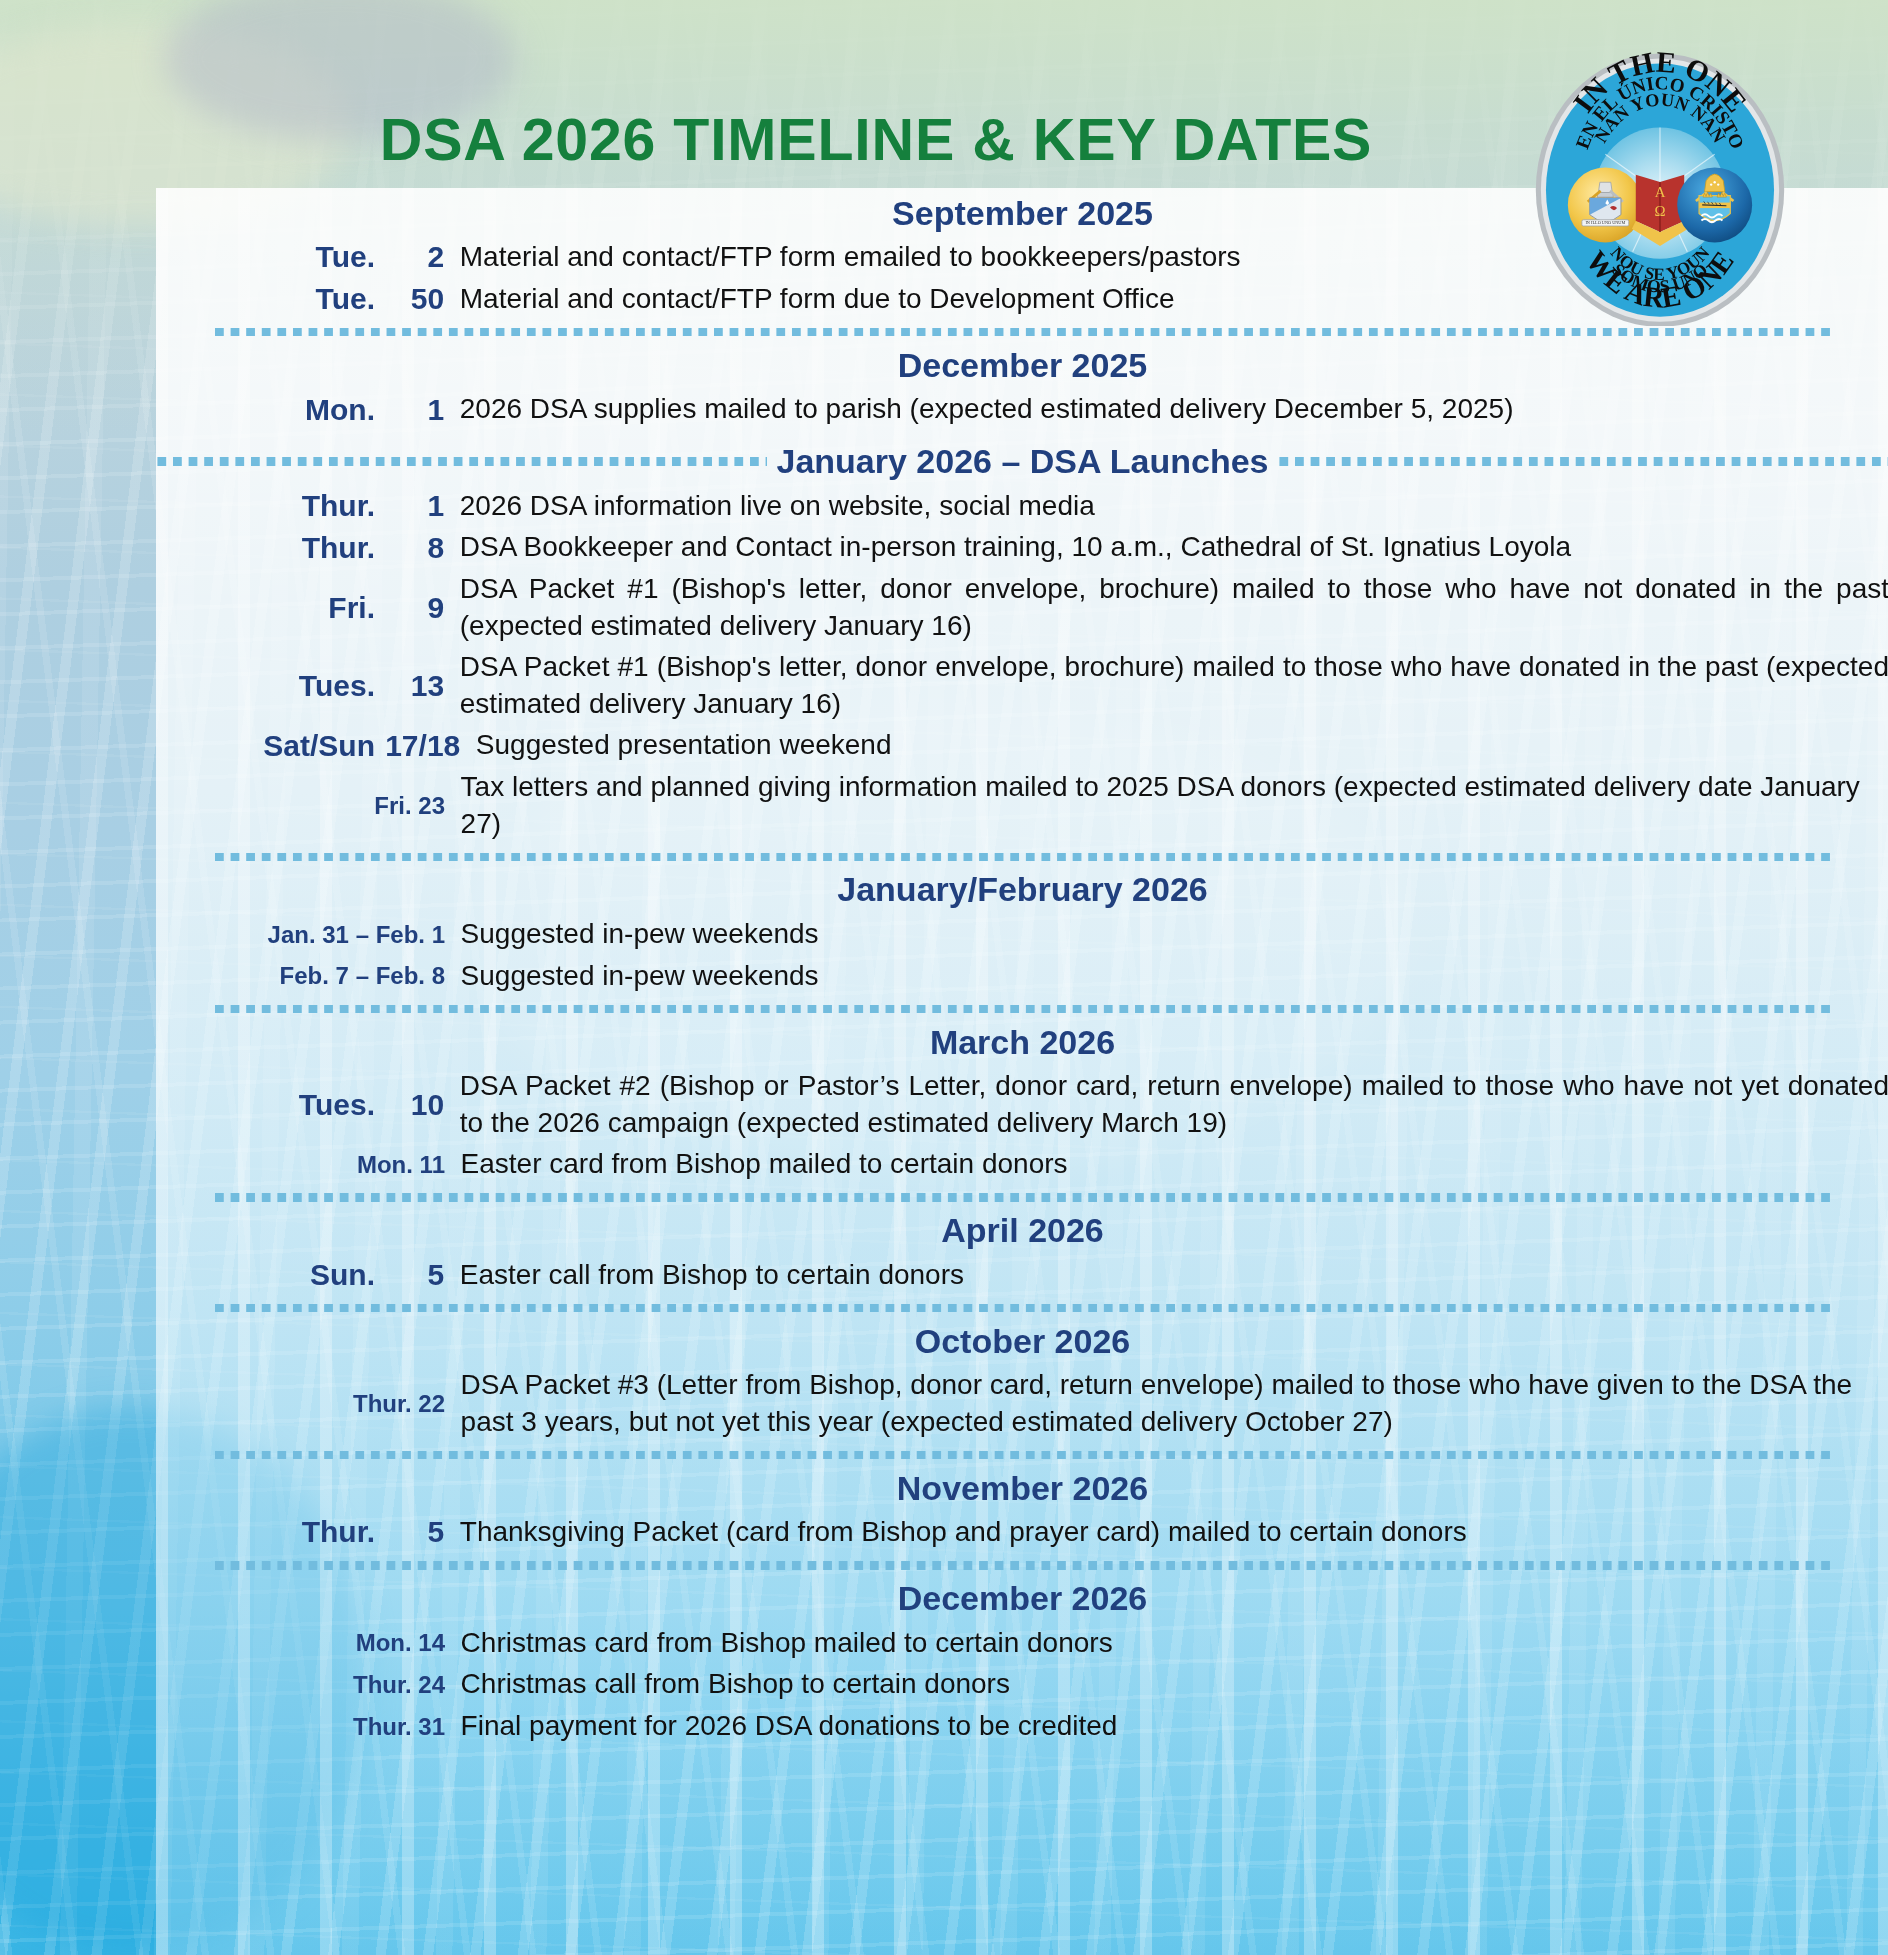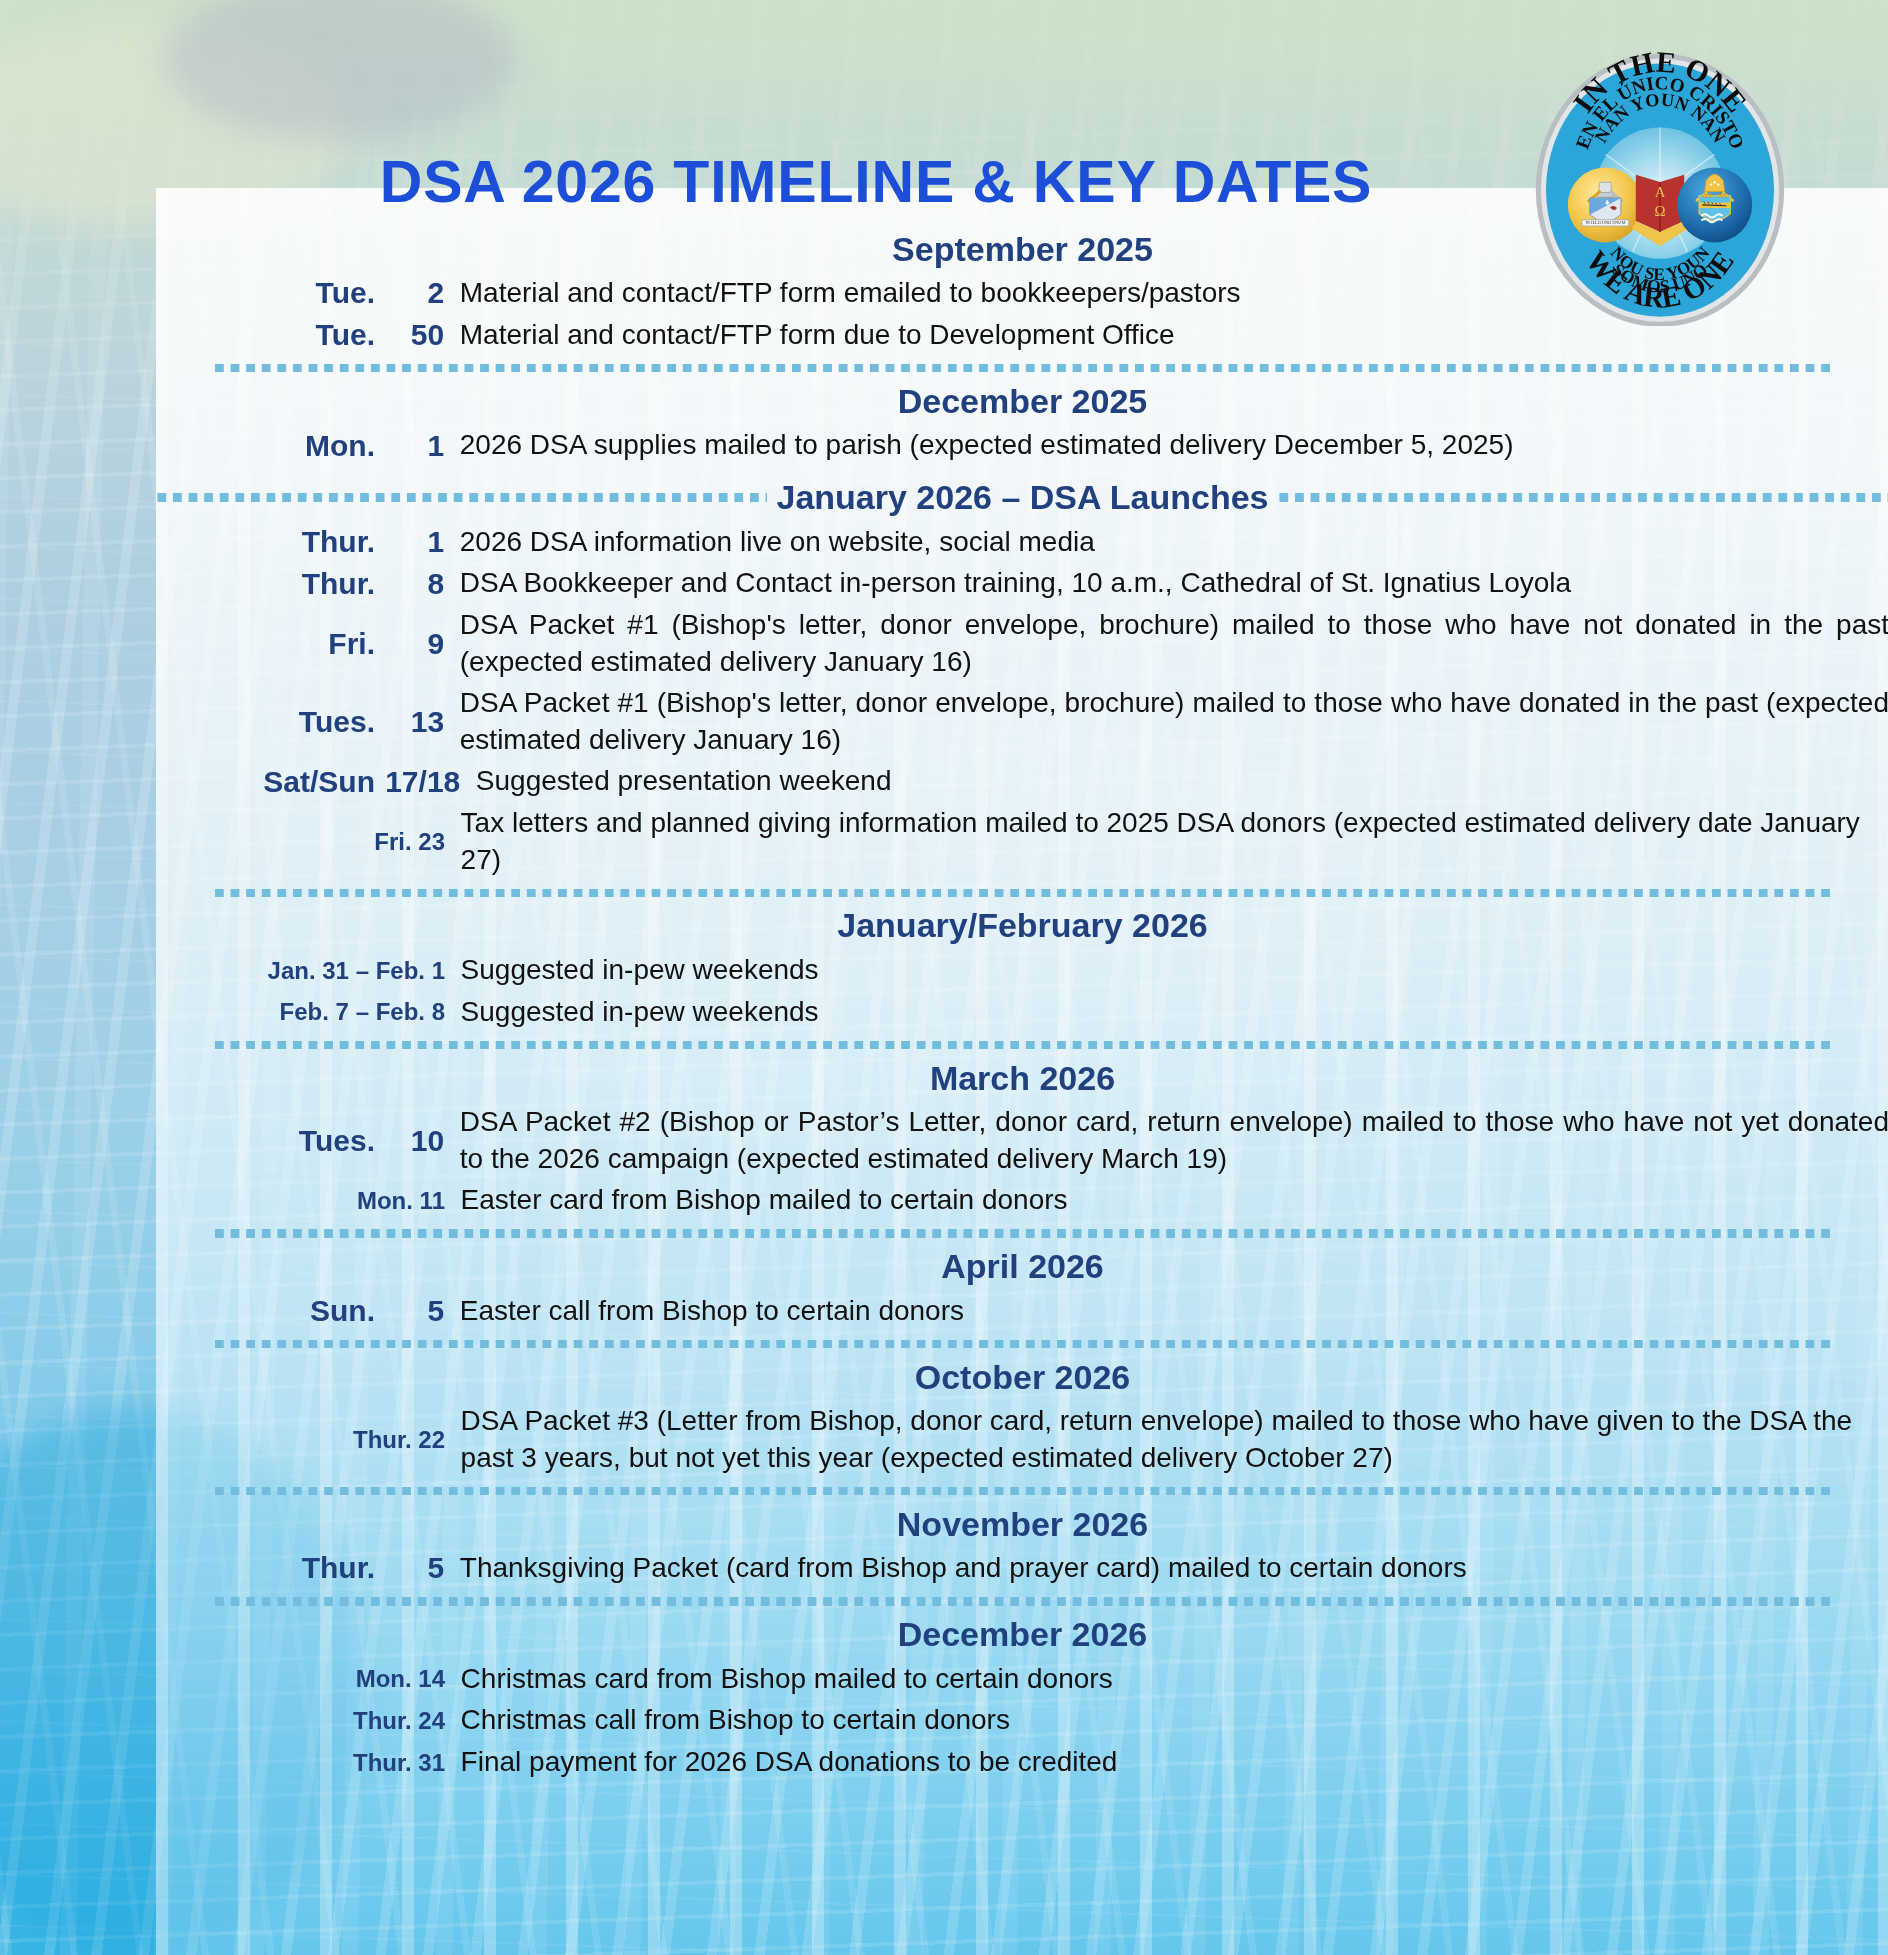--- a/index.html
+++ b/index.html
@@ -46,30 +46,29 @@
   }
   #panel-stripes{
     position:absolute;inset:0;
     background-image:repeating-linear-gradient(90deg, rgba(255,255,255,.28) 0px, rgba(255,255,255,.28) 11.7px, rgba(255,255,255,0) 11.7px, rgba(255,255,255,0) 82px);
     pointer-events:none;
   }
 
   
   #title{
     position:absolute;top:106px;left:0;width:1752px;text-align:center;z-index:6;
-    font-size:59px;font-weight:bold;color:#1d4ed8;letter-spacing:0.8px;
+    font-size:59px;font-weight:bold;color:#15803d;letter-spacing:0.8px;
     font-family:"Liberation Sans", sans-serif;
-    margin-top:42px;
   }
 
   
   #seal{position:absolute;left:1531px;top:37px;width:258px;height:289px;z-index:7;}
 
   
-  #body{position:absolute;left:156px;top:188px;width:1733px;z-index:5;margin-top:36px;}
+  #body{position:absolute;left:156px;top:188px;width:1733px;z-index:5;}
   .section{position:relative;}
   .month{
     text-align:center;color:#21407E;font-weight:bold;font-size:34px;
     padding:5.5px 0 3.9px 0;position:relative;
   }
   .month.inline-rule{display:flex;align-items:center;justify-content:center;gap:4px;}
   .month .mtext{padding:0 5.5px;white-space:nowrap;}
   .month .rule{
     flex:1 1 auto;height:8.6px;
     background-image:repeating-linear-gradient(90deg,#72BCDE 0px,#72BCDE 8.6px,rgba(0,0,0,0) 8.6px,rgba(0,0,0,0) 15.6px);

